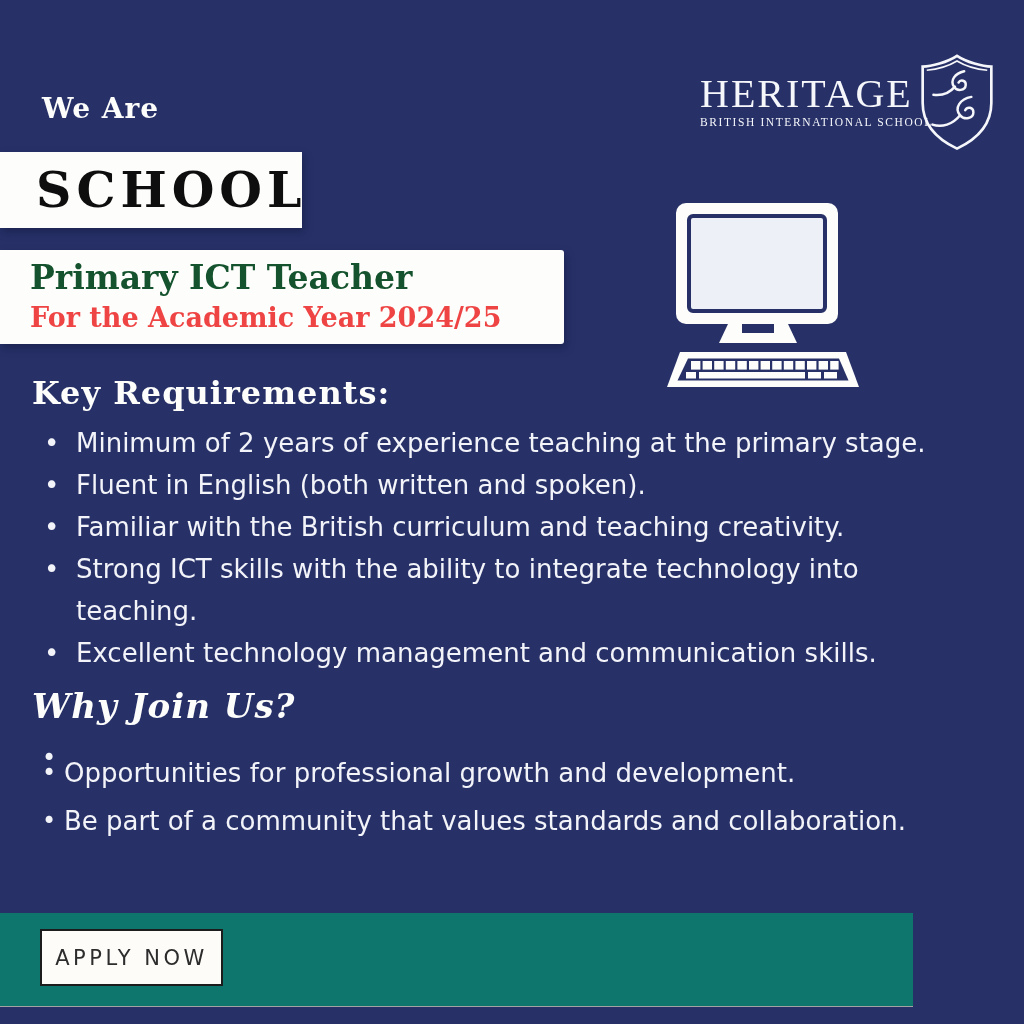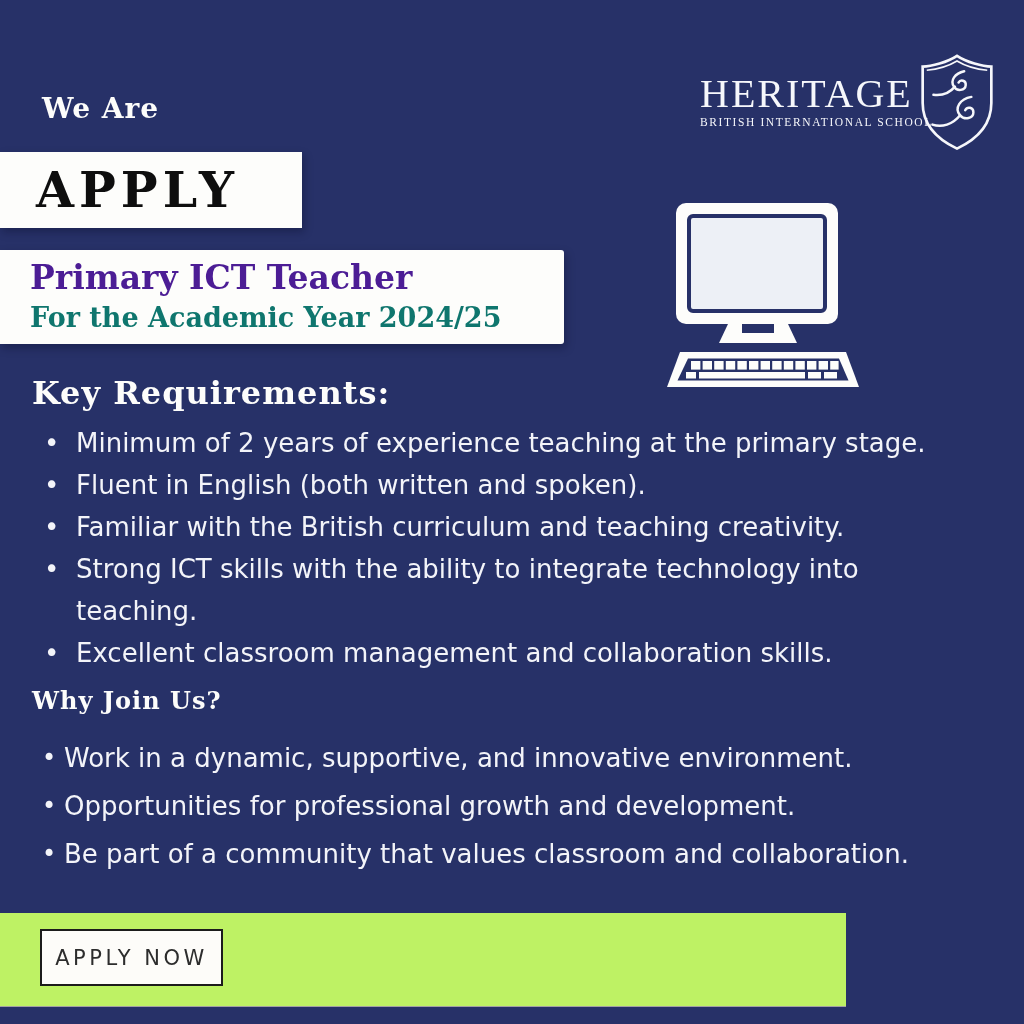--- a/index.html
+++ b/index.html
@@ -20,26 +20,26 @@
   .band-hiring{top:152px;width:302px;height:76px;}
   .band-hiring .title{
     position:absolute;left:36px;top:50%;transform:translateY(-50%);
     font-family:"DejaVu Serif",serif;font-weight:700;
     font-size:49px;letter-spacing:5px;color:#0e0e0e;white-space:nowrap;
   }
   .band-role{top:250px;width:564px;height:94px;border-radius:0 3px 3px 0;}
   .band-role .role{
     position:absolute;left:30px;top:8px;
     font-family:"DejaVu Serif",serif;font-weight:700;
-    font-size:33px;color:#4c1d95;white-space:nowrap;
+    font-size:33px;color:#14532d;white-space:nowrap;
   }
   .band-role .period{
     position:absolute;left:30px;top:52px;
     font-family:"DejaVu Serif",serif;font-weight:700;
-    font-size:27px;color:#0f766e;white-space:nowrap;
+    font-size:27px;color:#ef4444;white-space:nowrap;
   }
   
   .logo{position:absolute;left:700px;top:66px;width:300px;height:100px;}
   .logo-name{
     position:absolute;left:0;top:4px;width:218px;text-align:left;
     font-family:Liberation Serif, serif;font-weight:400;
     font-size:40px;color:#f6f7fb;letter-spacing:2px;white-space:nowrap;
   }
   .logo-tag{
     position:absolute;left:0;top:50px;width:218px;text-align:center;
@@ -49,36 +49,36 @@
   .crest{position:absolute;left:216px;top:-16px;}
   
   .computer{position:absolute;left:650px;top:190px;}
   
   .sect-heading{
     position:absolute;left:32px;
     font-family:"DejaVu Serif",serif;font-weight:700;
     color:#fdfdfb;letter-spacing:1px;white-space:nowrap;margin-top:8px;
   }
   .h-req{top:366px;font-size:32px;}
-  .h-why{top:678px;font-size:24px;}
+  .h-why{top:678px;font-size:34px;font-style:italic;}
   ul.flyer-list{position:absolute;margin:0;padding:0;list-style:none;color:#f3f4f9;}
   .req-list{left:42px;top:422px;width:910px;font-size:26px;}
   .req-list li{position:relative;padding-left:34px;line-height:42px;}
   .req-list li .dot{
     position:absolute;left:2px;top:0;font-size:26px;line-height:42px;color:#f3f4f9;
   }
   .why-list{left:42px;top:742px;width:950px;font-size:26px;}
   .why-list li{position:relative;padding-left:22px;line-height:33px;margin-bottom:15px;}
   .why-list li .dot{
     position:absolute;left:0;top:0;font-size:24px;line-height:33px;color:#f3f4f9;
   }
   
   .footer-band{
-    position:absolute;left:0;top:913px;width:846px;height:93px;
-    background:#bef264;border-bottom:4px solid #a3a3a3;
+    position:absolute;left:0;top:913px;width:913px;height:93px;
+    background:#0f766e;border-bottom:4px solid #a3a3a3;
   }
   .apply-btn{
     position:absolute;left:40px;top:16px;width:183px;height:57px;
     background:#fdfcf9;border:2px solid #1c1c1c;box-sizing:border-box;
     display:flex;align-items:center;justify-content:center;cursor:pointer;
     font-family:"DejaVu Sans",sans-serif;font-size:21px;
     letter-spacing:3.5px;color:#2d2d2d;white-space:nowrap;
   }
   .cv-block{position:absolute;left:465px;top:12px;color:#1e1e1e;}
   .cv-line1{font-size:25px;line-height:34px;}
@@ -88,21 +88,21 @@
   }
 </style>
 </head>
 <body>
 
 <div class="poster">
 
   <div class="we-are">We Are</div>
 
   <div class="band band-hiring">
-    <span class="title">APPLY</span>
+    <span class="title">SCHOOL</span>
   </div>
 
   <div class="band band-role">
     <div class="role">Primary ICT Teacher</div>
     <div class="period">For the Academic Year 2024/25</div>
   </div>
 
   <div class="logo">
     <div class="logo-name">HERITAGE</div>
     <div class="logo-tag">BRITISH INTERNATIONAL SCHOOL</div>
@@ -143,28 +143,28 @@
       <rect x="174" y="182" width="13" height="6.5"></rect>
     </g>
   </svg>
 
   <h2 class="sect-heading h-req">Key Requirements:</h2>
   <ul class="flyer-list req-list">
     <li><span class="dot">•</span><span>Minimum of 2 years of experience teaching at the primary stage.</span></li>
     <li><span class="dot">•</span><span>Fluent in English (both written and spoken).</span></li>
     <li><span class="dot">•</span><span>Familiar with the British curriculum and teaching creativity.</span></li>
     <li><span class="dot">•</span><span>Strong ICT skills with the ability to integrate technology into teaching.</span></li>
-    <li><span class="dot">•</span><span>Excellent classroom management and collaboration skills.</span></li>
+    <li><span class="dot">•</span><span>Excellent technology management and communication skills.</span></li>
   </ul>
 
   <h2 class="sect-heading h-why">Why Join Us?</h2>
   <ul class="flyer-list why-list">
-    <li><span class="dot">•</span><span>Work in a dynamic, supportive, and innovative environment.</span></li>
+    <li><span class="dot">•</span></li>
     <li><span class="dot">•</span><span>Opportunities for professional growth and development.</span></li>
-    <li><span class="dot">•</span><span>Be part of a community that values classroom and collaboration.</span></li>
+    <li><span class="dot">•</span><span>Be part of a community that values standards and collaboration.</span></li>
   </ul>
 
   <div class="footer-band">
     <button class="apply-btn">APPLY NOW</button>
   </div>
   <div class="bottom-strip"></div>
 
 </div>
 
 </body></html>

